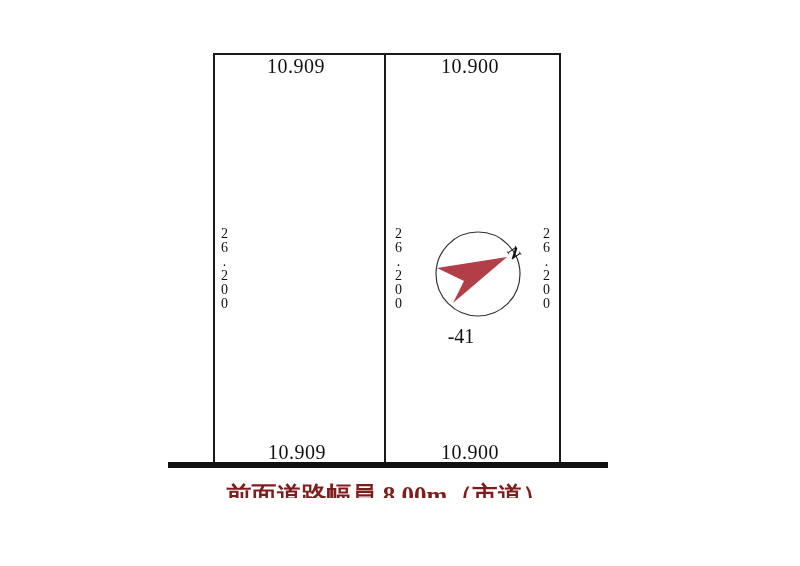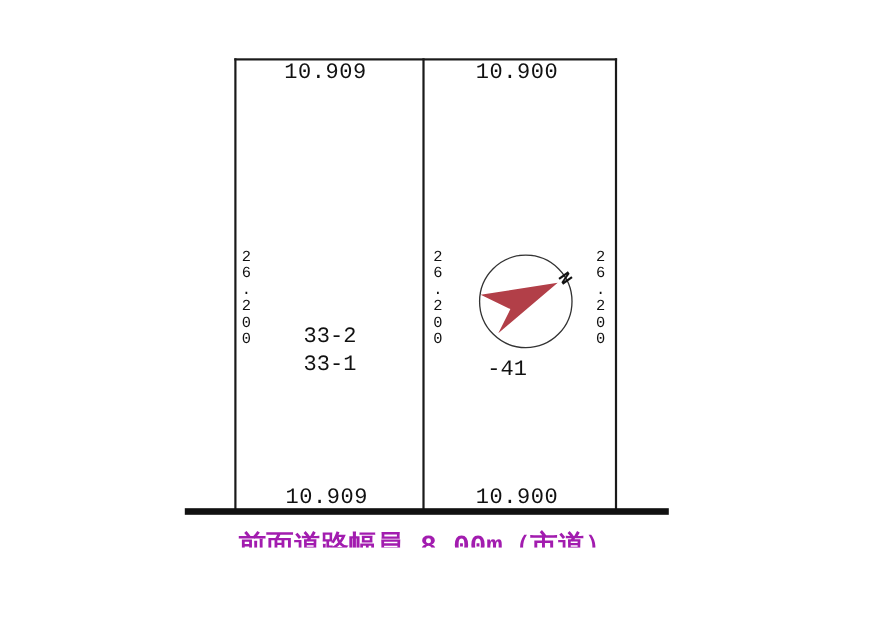--- a/index.html
+++ b/index.html
@@ -6,21 +6,21 @@
     margin: 0;
     padding: 0;
     background: #ffffff;
   }
   .canvas {
     position: relative;
     width: 800px;
     height: 498px;
     background: #ffffff;
     overflow: hidden;
-    font-family: Liberation Mono, monospace;
+    font-family: Liberation Serif, serif;
     color: #111111;
   }
   .line {
     position: absolute;
     background: #1a1a1a;
   }
   .top-edge    { left: 213px; top: 53px;  width: 348px; height: 2px; }
   .left-edge   { left: 213px; top: 53px;  width: 2px;   height: 411px; }
   .divider     { left: 384px; top: 53px;  width: 2px;   height: 411px; }
   .right-edge  { left: 559px; top: 53px;  width: 2px;   height: 411px; }
@@ -67,21 +67,21 @@
     height: 90px;
   }
   .road-caption {
     position: absolute;
     left: 387px;
     top: 479px;
     transform: translateX(-50%);
     font-size: 25px;
     font-weight: bold;
     white-space: nowrap;
-    color: #a21caf;
+    color: #7f1d1d;
   }
 </style>
 </head>
 <body>
 
 <div class="canvas">
 
   <div class="line top-edge"></div>
   <div class="line left-edge"></div>
   <div class="line divider"></div>
@@ -91,24 +91,20 @@
   <div class="dim-label" style="left:296px; top:55px;">10.909</div>
   <div class="dim-label" style="left:470px; top:55px;">10.900</div>
 
   <div class="dim-label" style="left:297px; top:441px;">10.909</div>
   <div class="dim-label" style="left:470px; top:441px;">10.900</div>
 
   <div class="v-label" style="left:224px; top:226px;">26.200</div>
   <div class="v-label" style="left:398px; top:226px;">26.200</div>
   <div class="v-label" style="left:546px; top:226px;">26.200</div>
 
-  <div class="parcel-labels">
-    <div>33-2</div>
-    <div>33-1</div>
-  </div>
   <div class="parcel-label-single">-41</div>
 
   <svg class="compass" viewBox="0 0 90 90">
     <circle cx="45" cy="45" r="42" fill="none" stroke="#333333" stroke-width="1.2"></circle>
     <polygon points="74,28 4,39 31,52 20,74" fill="#b23f48"></polygon>
     <text x="81" y="29" font-size="16" font-weight="bold" fill="#111111" transform="rotate(55 81 24)" text-anchor="middle">N</text>
   </svg>
 
   <div class="road-caption">前面道路幅員 8.00m（市道）</div>
 

